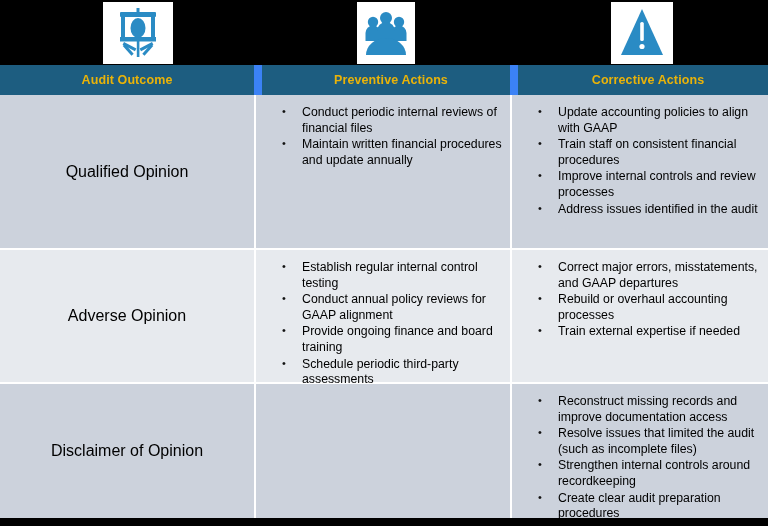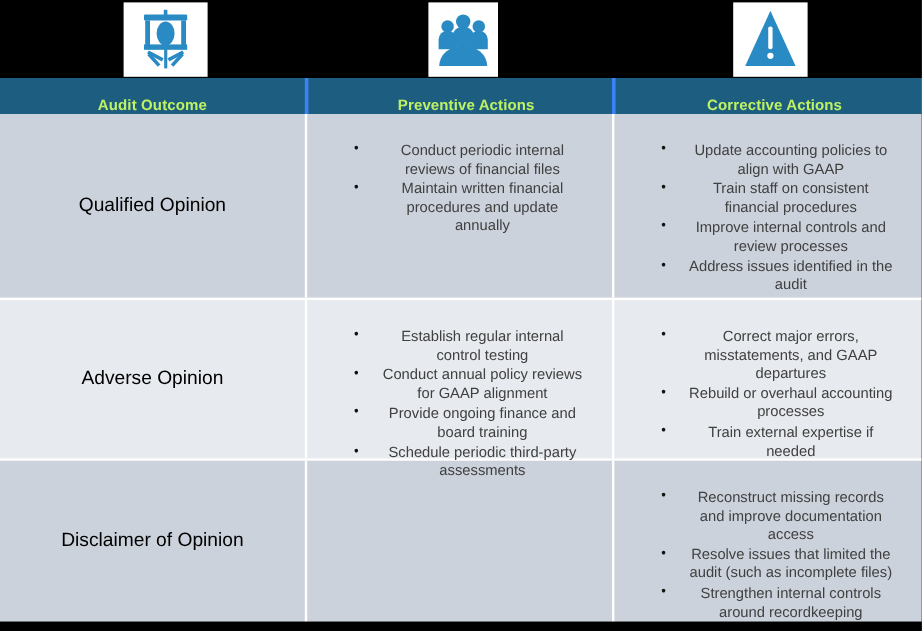--- a/index.html
+++ b/index.html
@@ -54,39 +54,39 @@
     display: flex;
     width: 100%;
     box-sizing: border-box;
   }
 
   .header-row {
     height: 30px;
     background: #1d5d80;
   }
   .header-row .cell {
-    color: #bef264;
+    color: #eab308;
     font-size: 12.5px;
     font-weight: bold;
     display: flex;
-    align-items: flex-end;
+    align-items: center;
     justify-content: center;
     letter-spacing: 0.1px;
   }
 
   .cell {
     box-sizing: border-box;
     position: relative;
   }
   .col-1 { width: 254px; flex: 0 0 254px; }
   .col-2 { width: 256px; flex: 0 0 256px; }
   .col-3 { width: 258px; flex: 0 0 258px; }
 
   .header-row .col-2,
-  .header-row .col-3 { border-left: 3px solid #3b82f6; padding-left: 10px; }
+  .header-row .col-3 { border-left: 8px solid #3b82f6; padding-left: 10px; }
 
   .body-row .col-2,
   .body-row .col-3 { border-left: 2px solid #ffffff; }
 
   .row-shade-a { background: #ccd2dc; }
   .row-shade-b { background: #e7eaee; }
 
   .body-row { border-bottom: 2px solid #ffffff; }
   .body-row.last { border-bottom: none; }
 
@@ -96,27 +96,26 @@
 
   .outcome-cell {
     display: flex;
     align-items: center;
     justify-content: center;
     font-size: 16px;
     color: #000000;
   }
 
   .bullets {
-    margin: 13px;
+    margin: 0;
     padding: 10px 8px 6px 26px;
     list-style: none;
     font-size: 12.3px;
     line-height: 15.6px;
-    color: #404040;
-    text-align: center;
+    color: #000000;
   }
   .bullets li {
     position: relative;
     padding-left: 20px;
     margin: 0 0 1px 0;
   }
   .bullets li::before {
     content: "\2022";
     position: absolute;
     left: 0;

